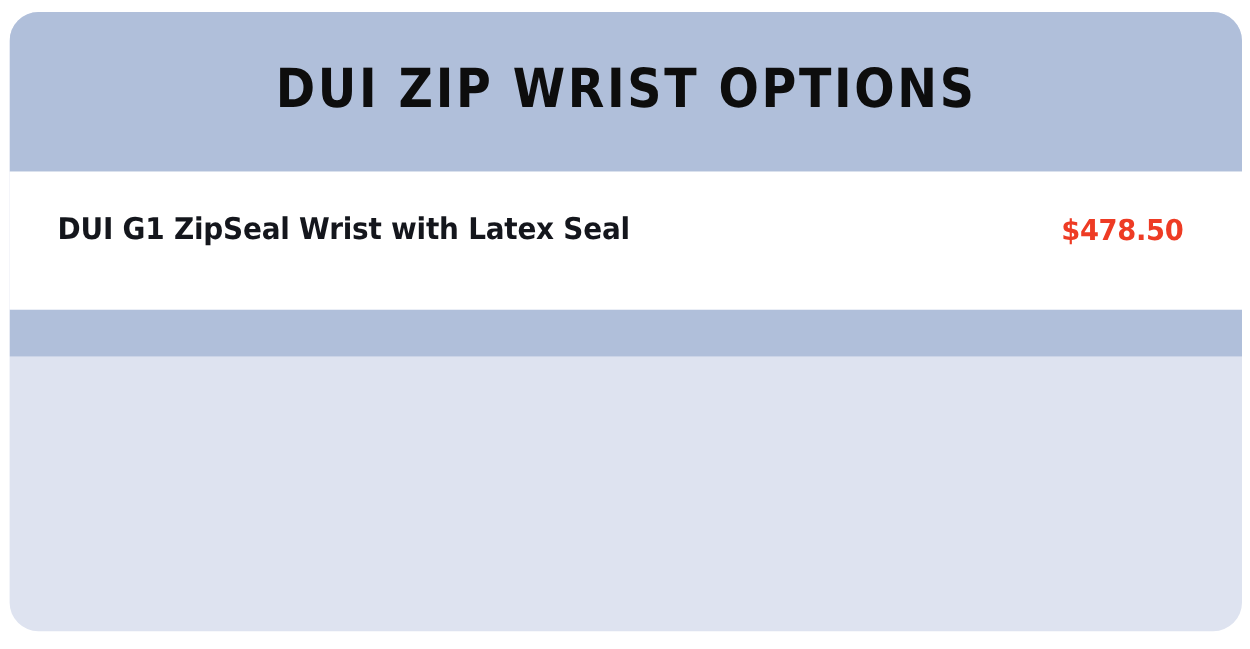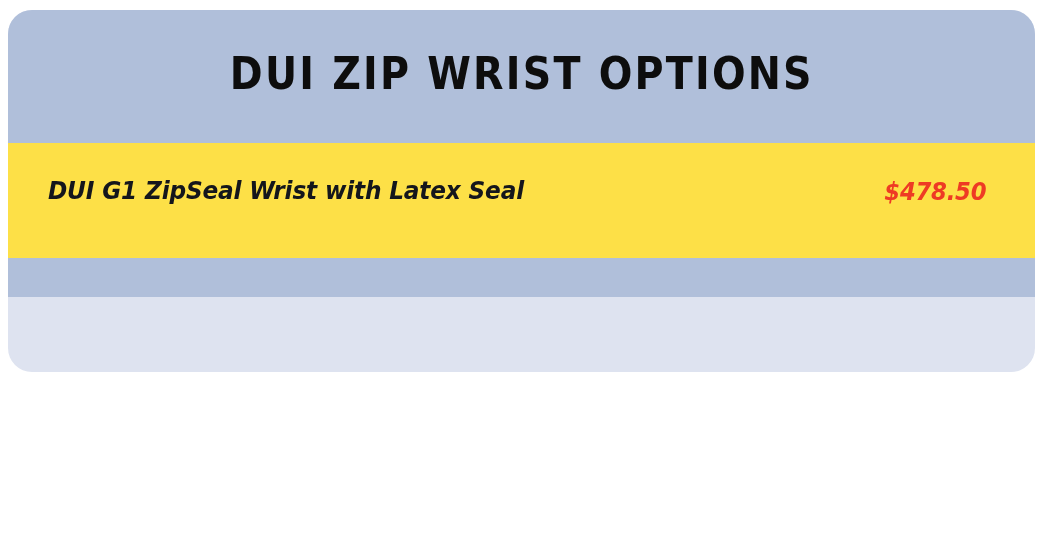--- a/index.html
+++ b/index.html
@@ -14,21 +14,21 @@
     font-family: "Liberation Sans", sans-serif;
     -webkit-font-smoothing: antialiased;
     overflow: hidden;
   }
 
   #price-card {
     position: absolute;
     left: 8px;
     top: 10px;
     width: 1027px;
-    height: 362px;
+    height: 516px;
     border-radius: 24px;
     overflow: hidden;
     background: #dee3f0;
   }
 
   
   .card-header {
     height: 133px;
     background: #b0bfda;
     display: flex;
@@ -49,21 +49,21 @@
     transform-origin: center;
     white-space: nowrap;
   }
 
   
   .option-row {
     height: 114.5px;
     position: relative;
     box-sizing: border-box;
   }
-  .option-row.stripe-light { background: #fde047; font-style: italic; }
+  .option-row.stripe-light { background: #ffffff; }
   .option-row.stripe-dark  { background: #b0bfda; }
 
   .option-label {
     position: absolute;
     left: 40px;
     top: 33px;
     font-family: "DejaVu Sans", sans-serif;
     font-weight: 700;
     font-size: 25px;
     line-height: 30px;

